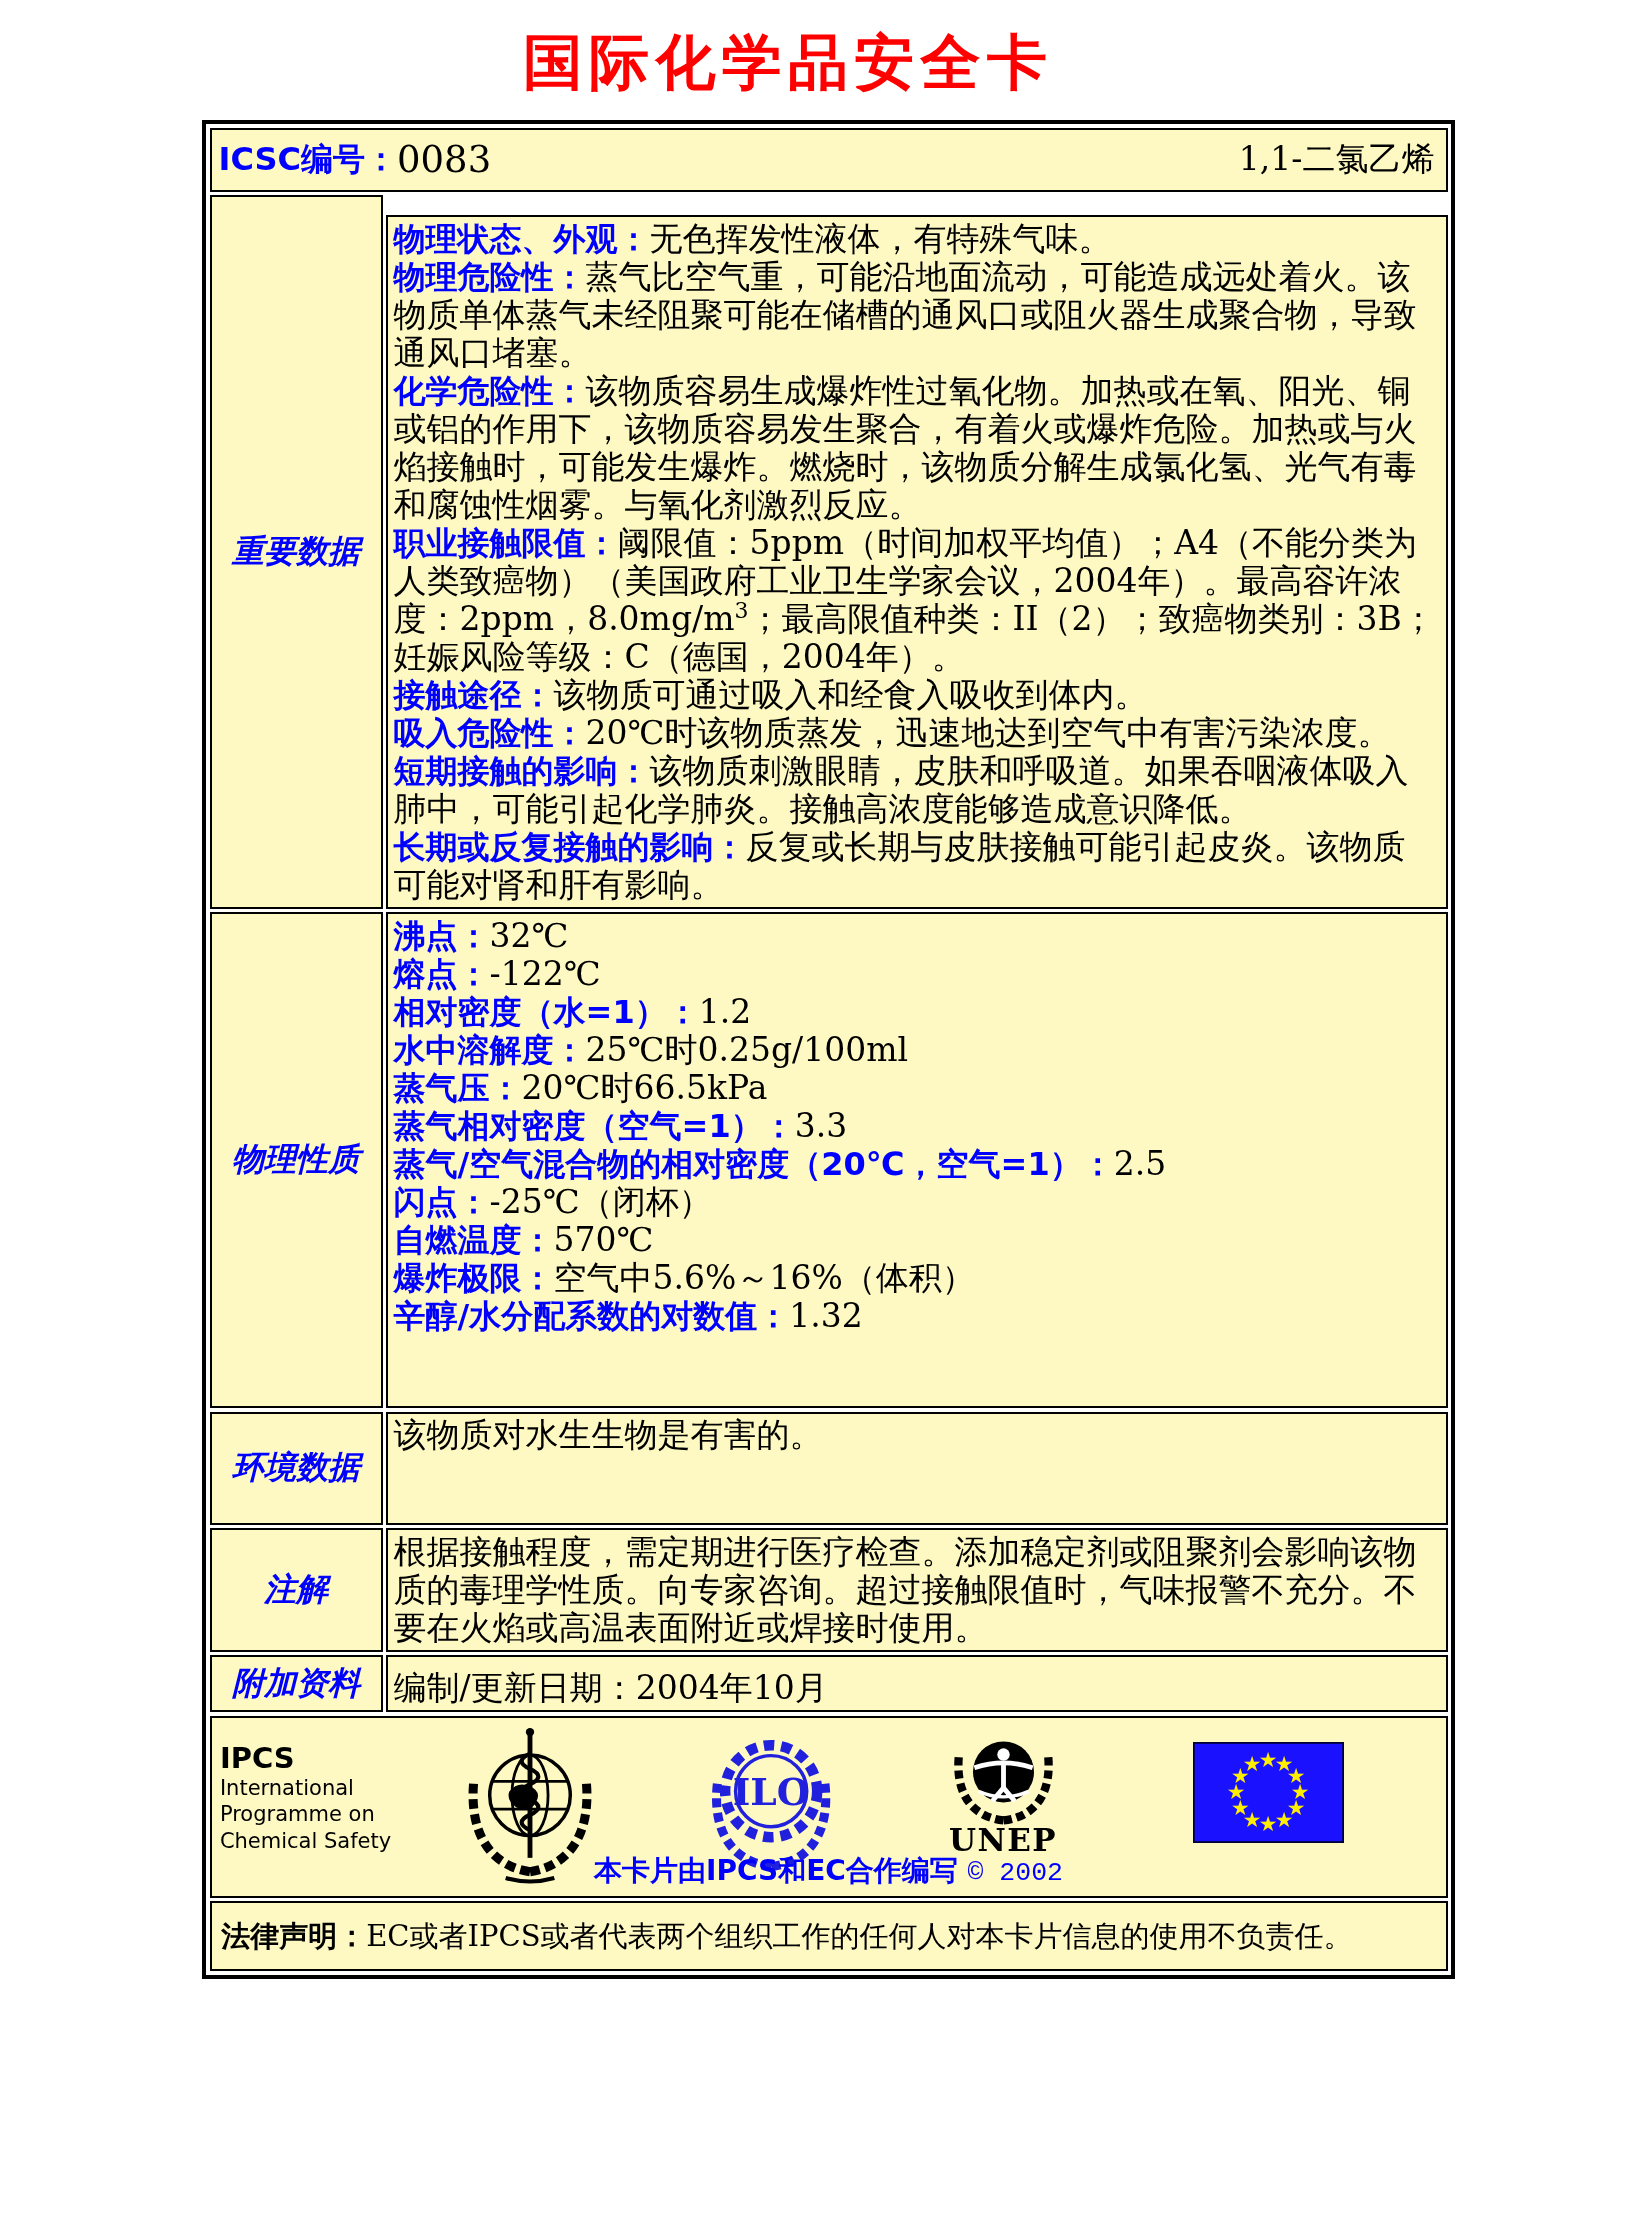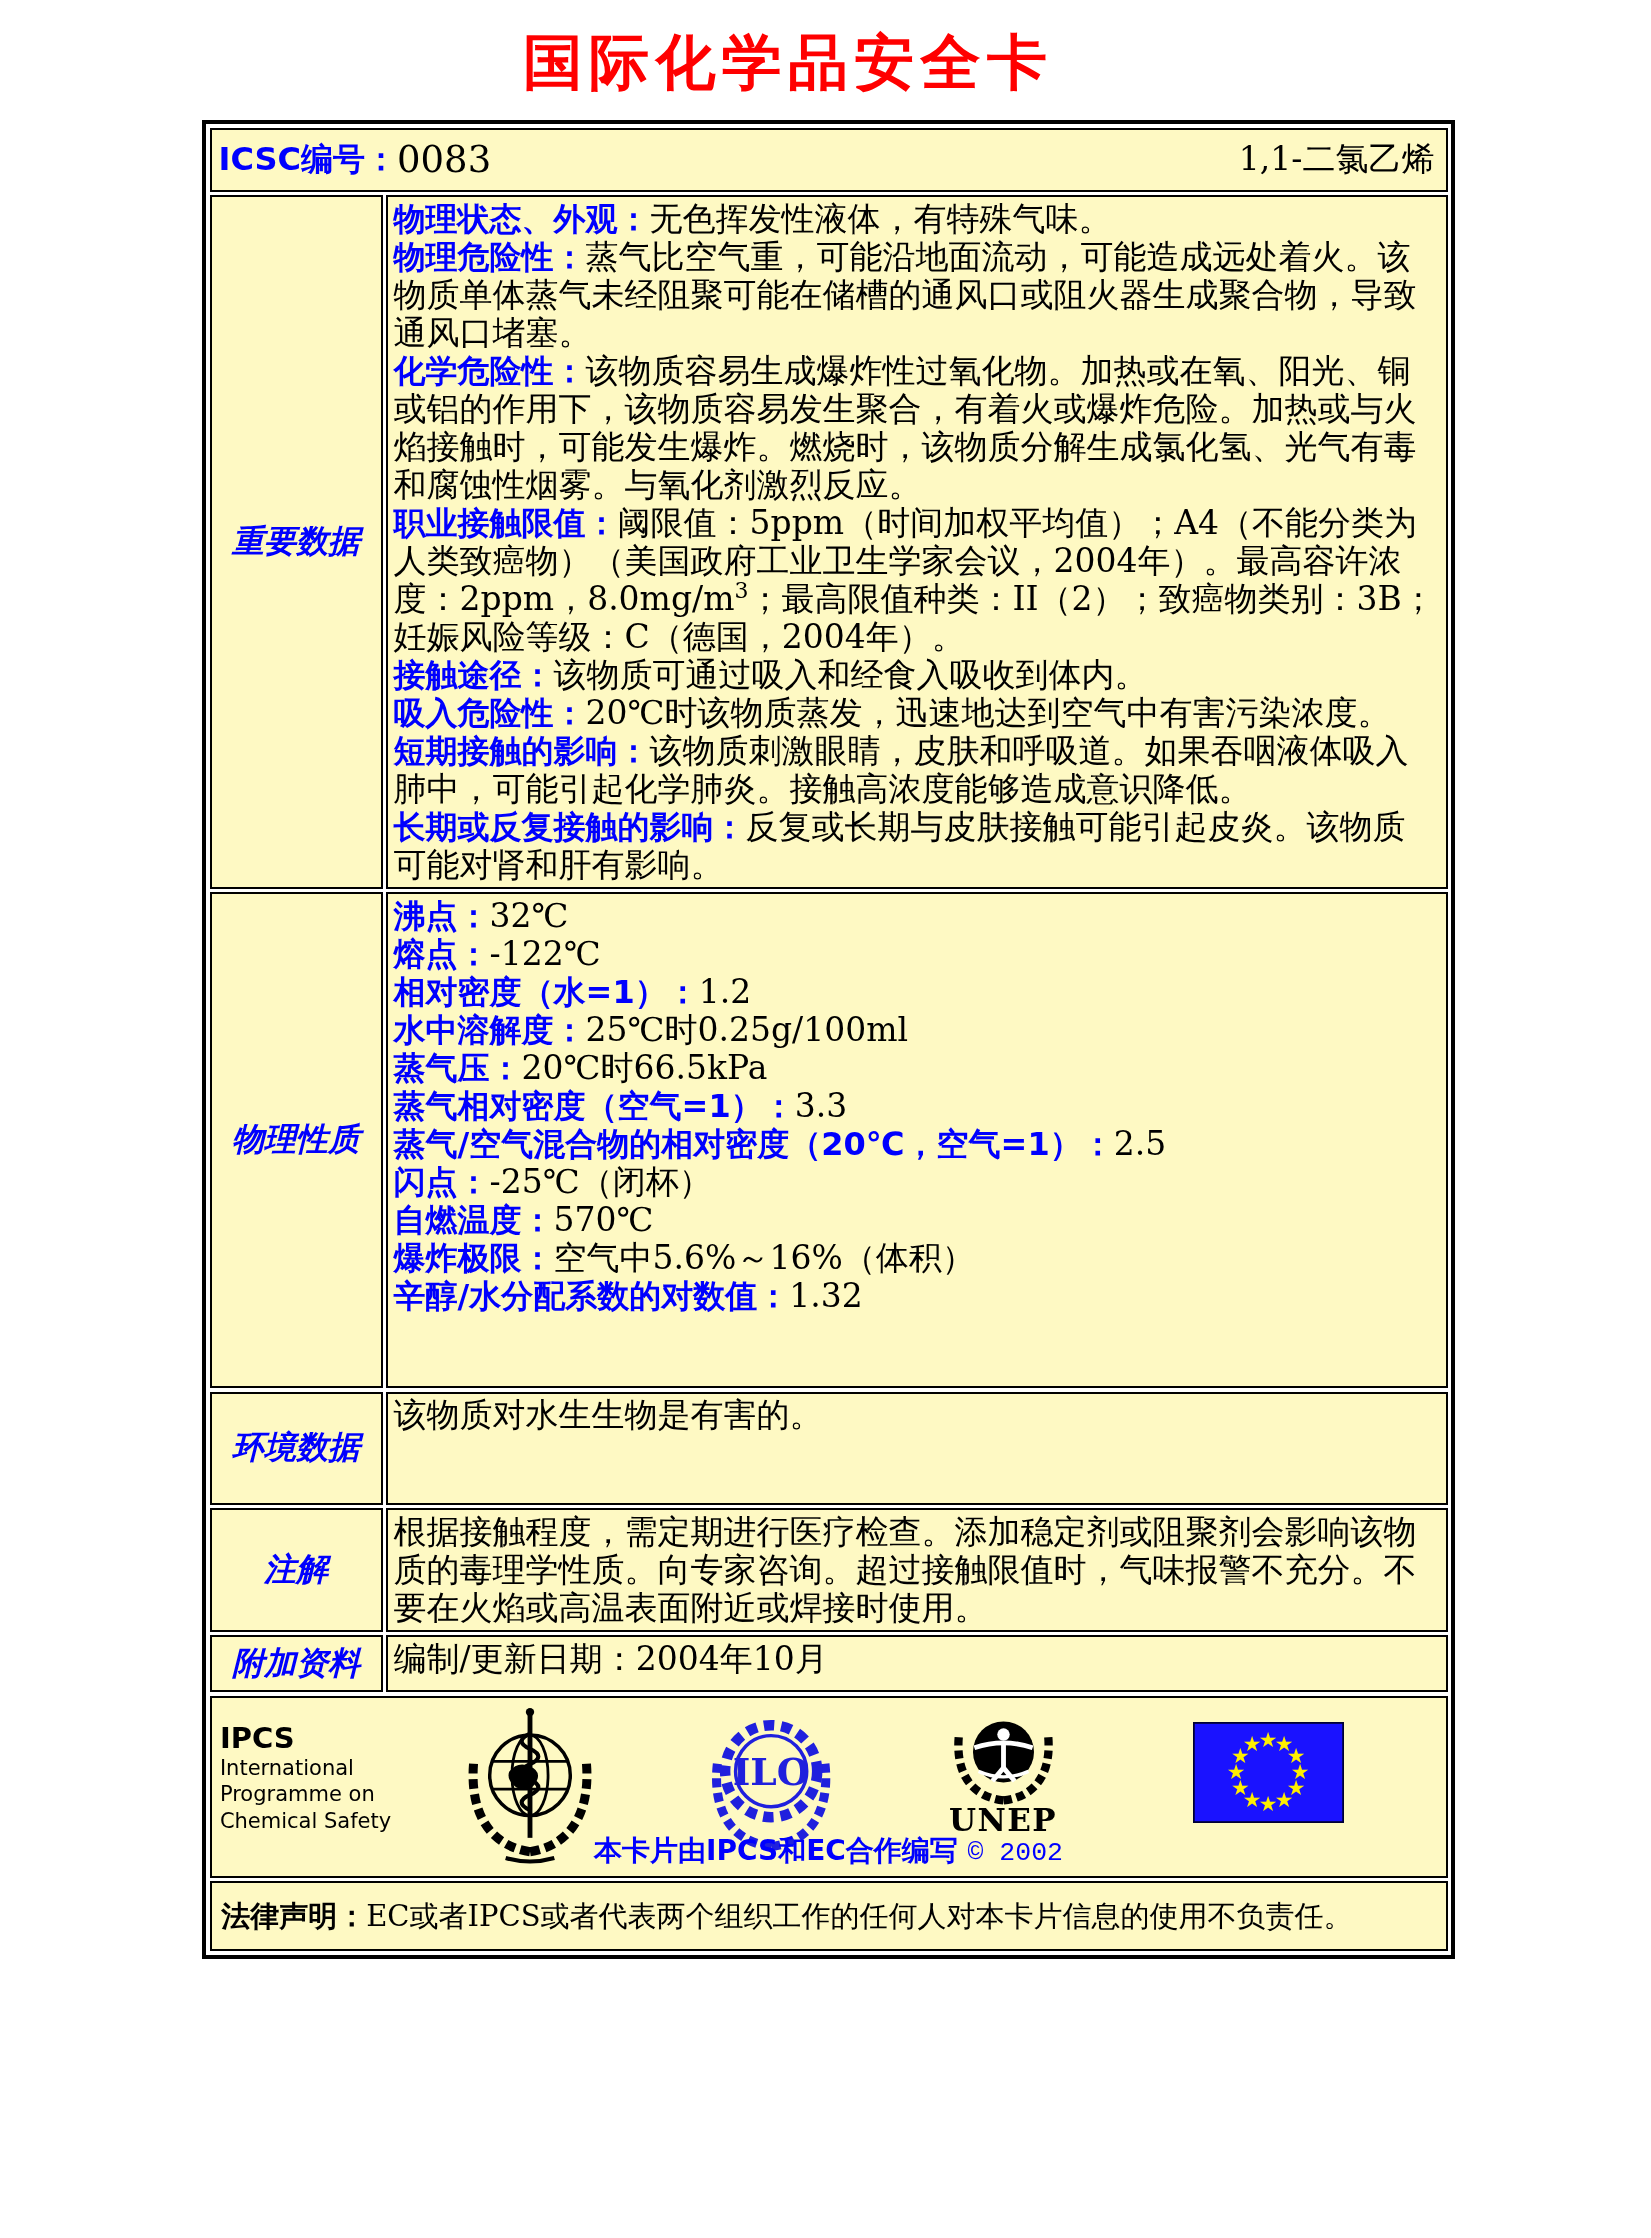--- a/index.html
+++ b/index.html
@@ -35,25 +35,25 @@
   sup.msup{font-size:22px;line-height:0;vertical-align:super;}
   
   .header-cell{
     flex:1 1 auto;display:flex;justify-content:space-between;align-items:center;
     min-height:64px;padding:0 11px 0 7px;font-size:33px;
   }
   .header-left{display:flex;align-items:center;}
   .icsc-number{font-size:37px;}
   .chem-name{font-size:33px;}
   
-  .h-important{min-height:686px;}
+  .h-important{min-height:686px;margin-top:20px;}
   .h-physical{min-height:496px;}
   .h-env{min-height:113px;}
   .h-notes{min-height:113px;}
-  .h-additional{min-height:57px;display:flex;align-items:flex-start;}
+  .h-additional{min-height:57px;display:flex;align-items:flex-end;}
   
   .footer-cell{flex:1 1 auto;position:relative;min-height:182px;}
   .ipcs-block{
     position:absolute;left:8.4px;top:24px;
     font-family:"DejaVu Sans","Liberation Sans",sans-serif;color:#000;
   }
   .ipcs-acronym{font-weight:bold;font-size:29px;line-height:33px;}
   .ipcs-line{font-size:21px;line-height:26.5px;}
   .logo{position:absolute;}
   .logo-who{left:252px;top:4.2px;}

